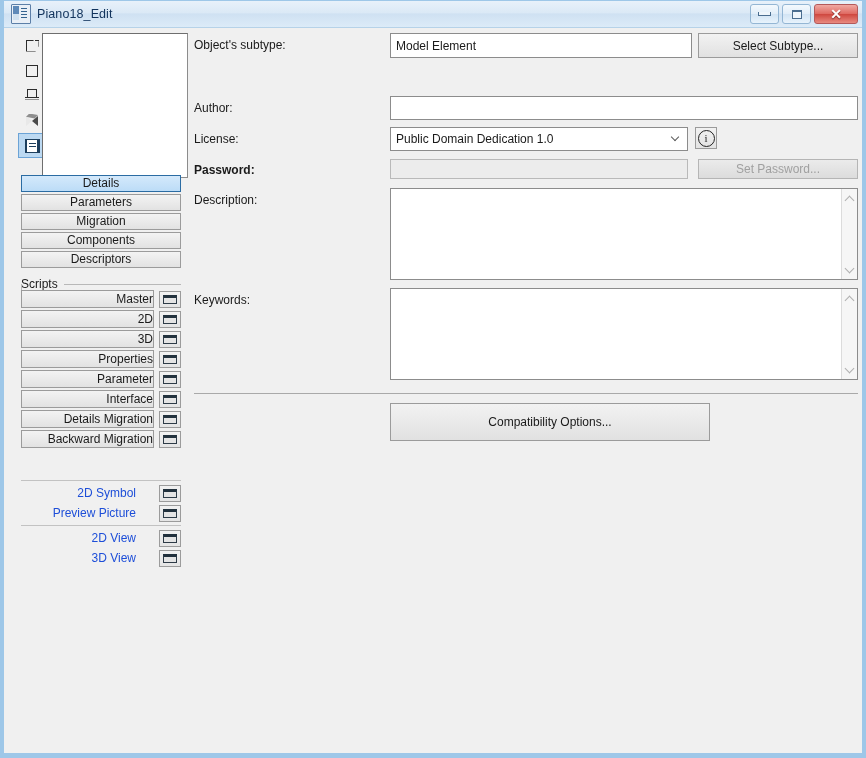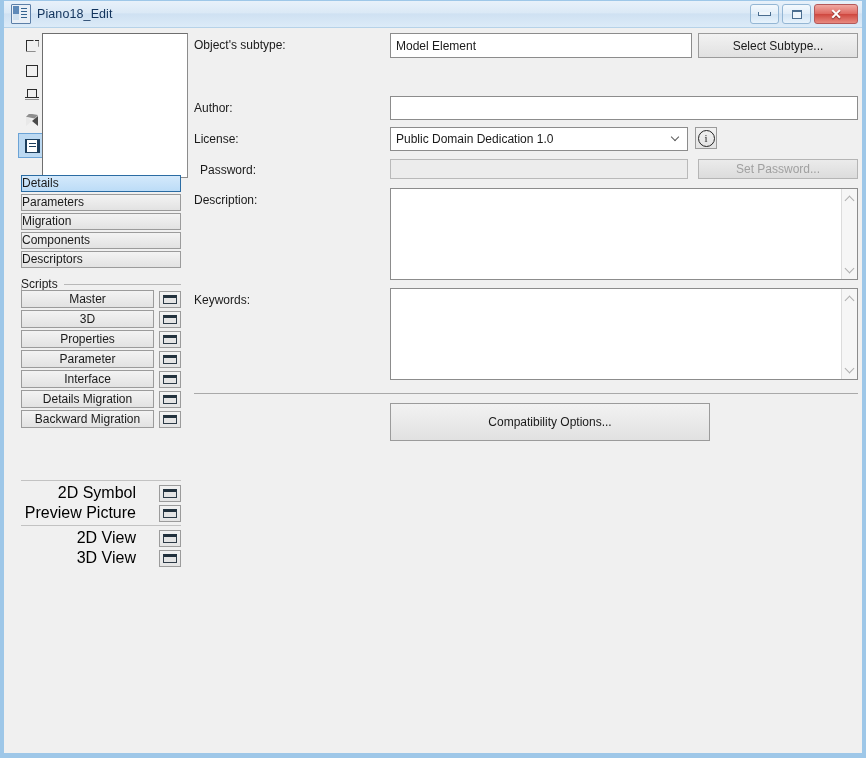--- a/index.html
+++ b/index.html
@@ -240,21 +240,21 @@
     position: absolute;
     left: 17px; top: 147px;
     width: 160px;
   }
   .panel-btn {
     display: block;
     width: 160px;
     height: 17px;
     line-height: 15px;
     margin-bottom: 2px;
-    text-align: left;
+    text-align: center;
     font-size: 12px;
     color: #1a1a1a;
     background: linear-gradient(to bottom, #f3f3f3, #e2e2e2);
     border: 1px solid #9b9b9b;
     box-sizing: border-box;
     cursor: default;
     font-family: "Liberation Sans", sans-serif;
     padding: 0;
   }
   .panel-btn.active {
@@ -291,39 +291,39 @@
   .script-row {
     display: flex;
     align-items: center;
     margin-bottom: 2px;
     height: 18px;
   }
   .script-btn {
     width: 135px;
     height: 18px;
     line-height: 16px;
-    text-align: center;
+    text-align: right;
     font-size: 12px;
     background: linear-gradient(to bottom, #f3f3f3, #e2e2e2);
     border: 1px solid #9b9b9b;
     box-sizing: border-box;
     cursor: default;
     font-family: "Liberation Sans", sans-serif;
     color: #1a1a1a;
     padding: 0;
   }
   .script-label {
     width: 135px;
     height: 18px;
     line-height: 18px;
     text-align: right;
     padding-right: 18px;
     box-sizing: border-box;
-    font-size: 16px;
-    color: #000000;
+    font-size: 12px;
+    color: #1d4ed8;
   }
   .win-icon-btn {
     width: 22px; height: 17px;
     margin-left: 5px;
     background: linear-gradient(to bottom, #f2f2f2, #e4e4e4);
     border: 1px solid #9b9b9b;
     box-sizing: border-box;
     position: relative;
     cursor: default;
     flex: none;
@@ -566,20 +566,24 @@
     <div class="group-label">Scripts</div>
     <div class="group-rule"></div>
     <div class="group-rule-side"></div>
 
     <div class="script-list">
       <div class="script-row">
         <button class="script-btn">Master</button>
         <button class="win-icon-btn"></button>
       </div>
       <div class="script-row">
+        <button class="script-btn">2D</button>
+        <button class="win-icon-btn"></button>
+      </div>
+      <div class="script-row">
         <button class="script-btn">3D</button>
         <button class="win-icon-btn"></button>
       </div>
       <div class="script-row">
         <button class="script-btn">Properties</button>
         <button class="win-icon-btn"></button>
       </div>
       <div class="script-row">
         <button class="script-btn">Parameter</button>
         <button class="win-icon-btn"></button>
@@ -644,21 +648,21 @@
 
       <div class="field-label" style="left:0px; top:104px;">License:</div>
       <div class="select-field" style="left:196px; top:99px; width:298px; height:24px; line-height:22px;">
         <span>Public Domain Dedication 1.0</span>
         <span class="select-arrow"></span>
       </div>
       <button class="info-btn" style="left:501px; top:99px;">
         <span class="info-circle">i</span>
       </button>
 
-      <div class="field-label" style="left:6px; top:135px;">Password:</div>
+      <div class="field-label" style="left:0px; top:135px;font-weight:bold;">Password:</div>
       <input class="text-field disabled" style="left: 196px; top: 131px; width: 298px; height: 20px;" disabled="" value="">
       <button class="wide-btn disabled" style="left:504px; top:131px; width:160px; height:20px;">Set Password...</button>
 
       <div class="field-label" style="left:0px; top:165px;">Description:</div>
       <div class="textarea-box" style="left:196px; top:160px; width:468px; height:92px;">
         <div class="scroll-col">
           <span class="sc-arrow up"></span>
           <span class="sc-arrow down"></span>
         </div>
       </div>

